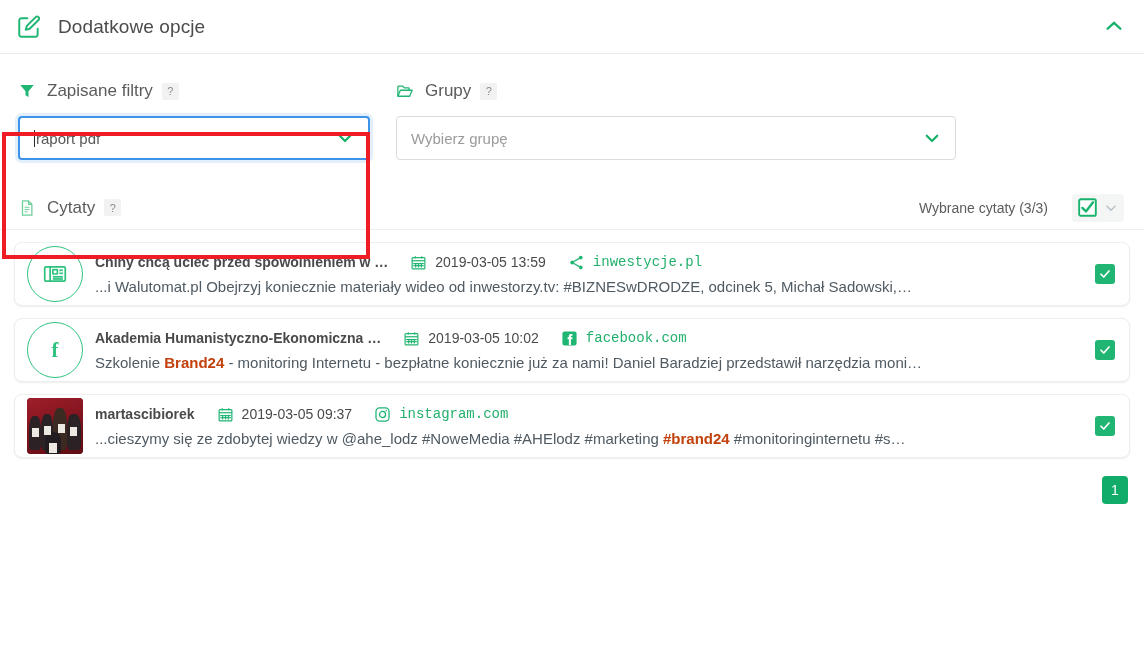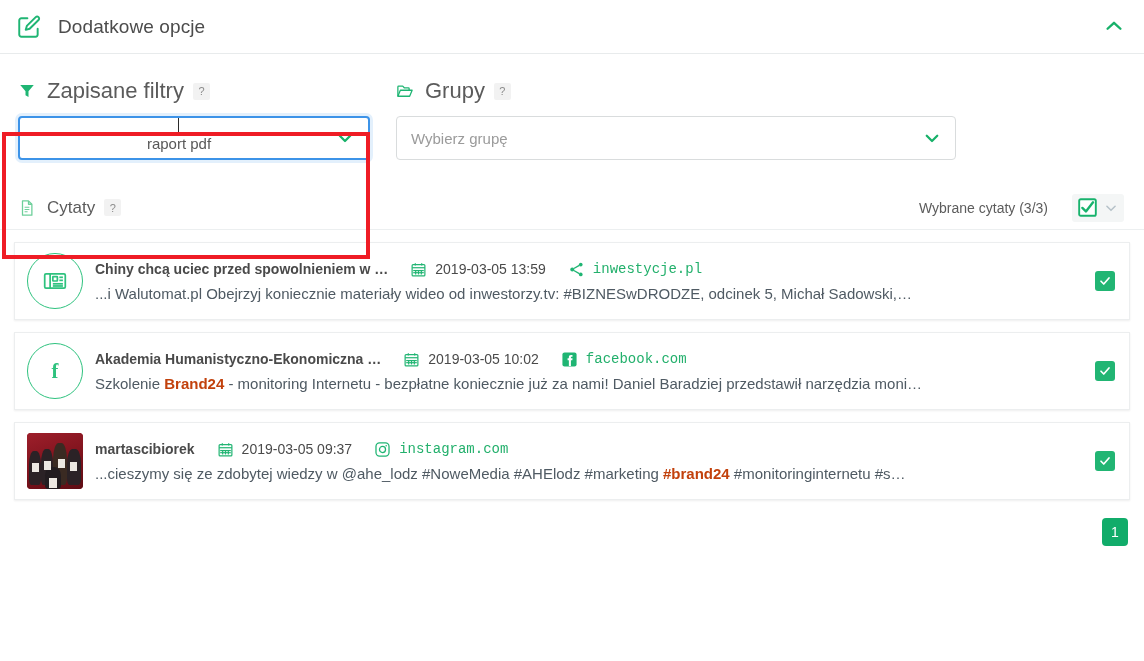--- a/index.html
+++ b/index.html
@@ -54,21 +54,21 @@
   .field-block.groups { width: 560px; margin-left: 26px; }
 
   .field-label-row {
     display: flex;
     align-items: center;
     height: 30px;
     margin-bottom: 10px;
   }
   .field-label-row .lbl-icon { width: 18px; height: 18px; margin-right: 11px; flex: 0 0 auto; }
   .field-label {
-    font-size: 22px;
+    font-size: 17px;
     color: #5b5b5b;
     margin-right: 9px;
   }
   .help-badge {
     width: 17px; height: 17px;
     background: #f2f2f2;
     border-radius: 2px;
     font-size: 11px;
     color: #8c8c8c;
     display: flex; align-items: center; justify-content: center;
@@ -83,21 +83,20 @@
     background: #fff;
     display: flex;
     align-items: center;
     padding: 0 44px 0 14px;
     font-size: 15px;
     cursor: pointer;
   }
   .select-box.focused {
     border: 2px solid #3c93e8;
     box-shadow: 0 0 0 3px rgba(60,147,232,.14);
-    flex-direction: column;
   }
   .select-value { color: #585858; }
   .select-value.placeholder { color: #9b9b9b; }
   .caret-cursor {
     display: inline-block;
     width: 1px; height: 17px;
     background: #2b2b2b;
     margin-right: 1px;
     vertical-align: -3px;
   }
@@ -140,23 +139,23 @@
   }
   .master-check-group .chk { width: 19px; height: 19px; }
   .master-check-group .chev { width: 14px; height: 14px; margin-left: 7px; }
 
   
   .cards { padding: 12px 14px 0 14px; }
   .card {
     position: relative;
     background: #fff;
     border: 1px solid #eceeef;
-    border-radius: 0;
+    border-radius: 8px;
     box-shadow: 0 1px 2px rgba(0,0,0,.07);
-    height: 78px;
+    height: 64px;
     margin-bottom: 12px;
     display: flex;
     align-items: center;
     padding: 0 54px 0 12px;
   }
   .avatar {
     flex: 0 0 auto;
     width: 56px; height: 56px;
     border-radius: 50%;
     border: 1px solid #2ec27e;

